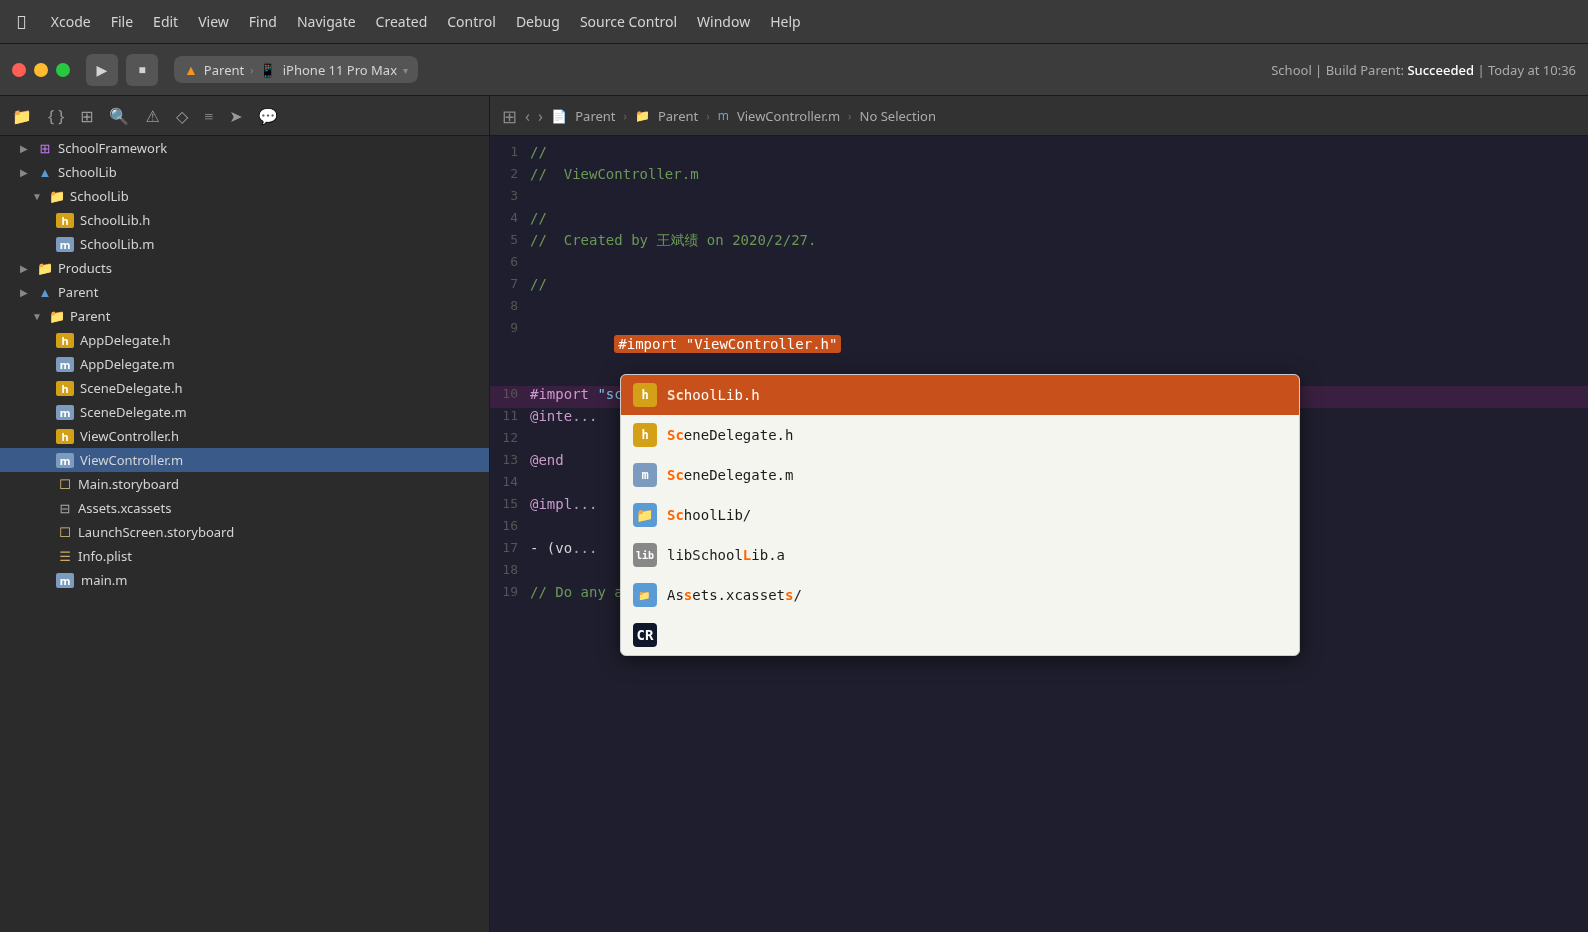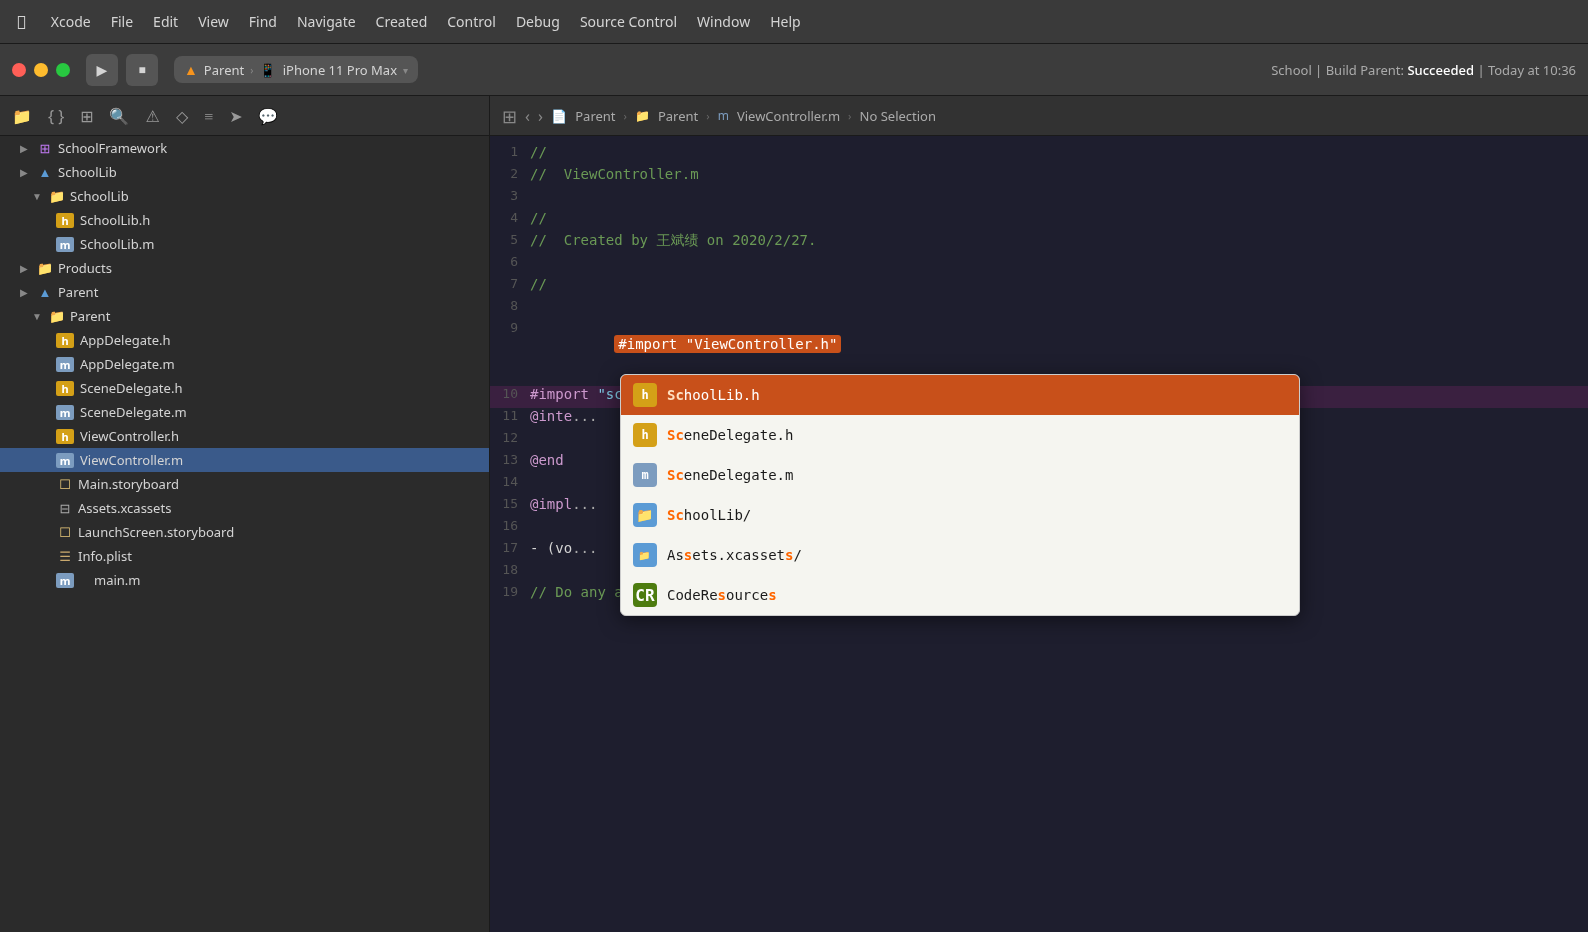--- a/index.html
+++ b/index.html
@@ -452,21 +452,21 @@
 
     <div class="tree-item">
       <span class="indent" style="width:44px"></span>
       <span class="file-icon plist">☰</span>
       <span>Info.plist</span>
     </div>
 
     <div class="tree-item">
       <span class="indent" style="width:44px"></span>
       <span class="file-icon m-file" style="font-weight:bold;font-size:11px;background:#7c9cbf;color:#fff;border-radius:2px;padding:0 2px;">m</span>
-      <span style="margin-left:16px">main.m</span>
+      <span style="margin-left:3px">main.m</span>
     </div>
   </div>
 
   <div id="editor">
     <div class="code-area">
 
       <div class="code-line">
         <span class="line-num">1</span>
         <span class="line-content cmt">//</span>
       </div>
@@ -569,30 +569,33 @@
         </span>
       </div>
 
       <div class="ac-item">
         <div class="ac-icon folder">📁</div>
         <span class="ac-label">
           <span class="highlight">Sc</span>hoolLib/
         </span>
       </div>
 
+      <div class="ac-item">
+        <div class="ac-icon a" style="background:#888;color:#fff;font-size:10px;">lib</div>
+        <span class="ac-label">
+          libSchool<span class="highlight">L</span>ib.a
+        </span>
+      </div>
 
       <div class="ac-item">
         <div class="ac-icon xcassets" style="background:#5b9bd5;">📁</div>
         <span class="ac-label">
           As<span class="highlight">s</span>ets.xcasset<span class="highlight">s</span>/
         </span>
       </div>
 
       <div class="ac-item">
-        <div class="ac-icon coderes" style="background:#4d7c0f;color:#fff;font-size:16px;">CR</div>
-        <span class="ac-label">
-          CodeRe<span class="highlight">s</span>ource<span class="highlight">s</span>
-        </span>
+        <div class="ac-icon coderes" style="background:#0f172a;color:#fff;font-size:14px;">CR</div>
       </div>
     </div>
 
   </div>
 </div>
 
 </body></html>

